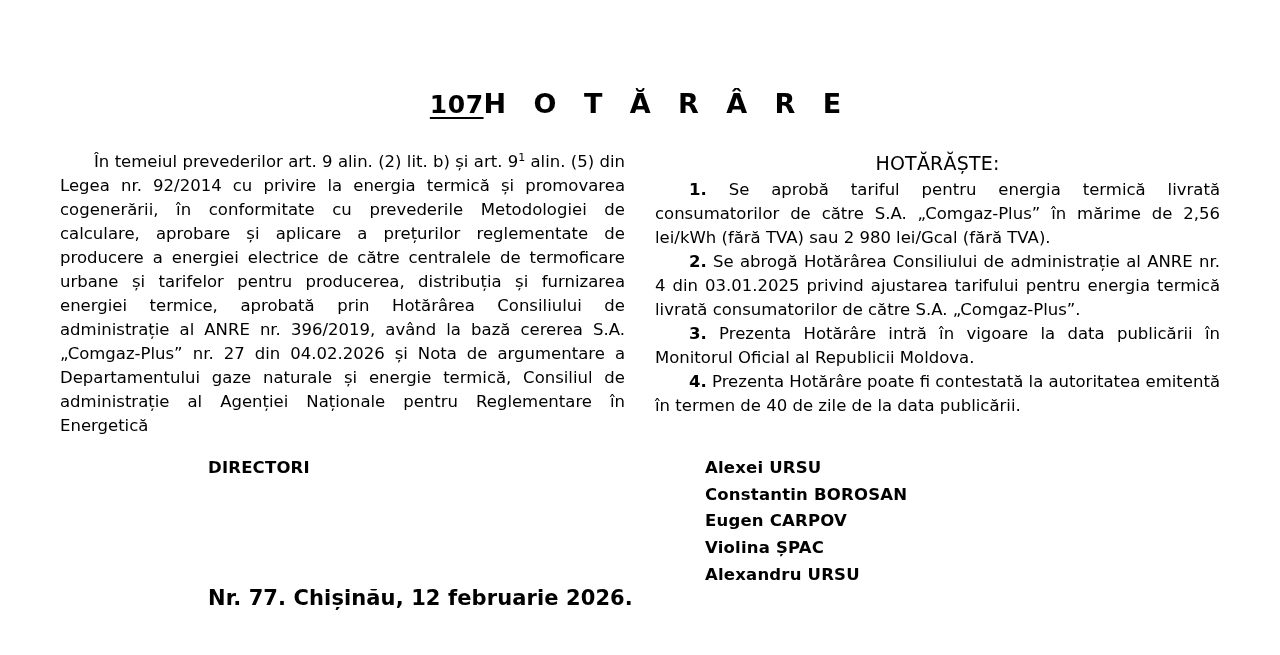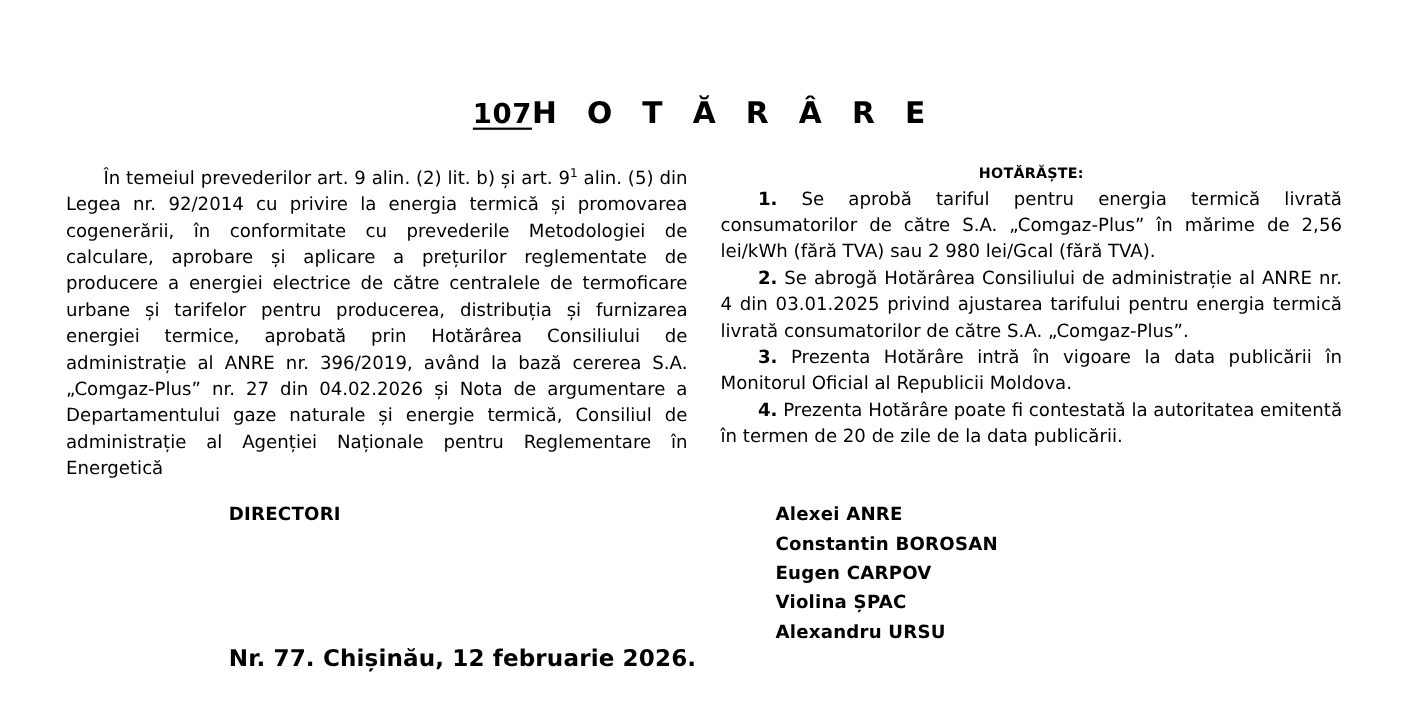--- a/index.html
+++ b/index.html
@@ -74,22 +74,22 @@
     text-justify: inter-word;
   }
   .col p {
     margin: 0;
   }
   .indent {
     text-indent: 34px;
   }
   .center-bold {
     text-align: center;
-    font-weight: bold;
-    font-size: 13px;
+    font-weight: normal;
+    font-size: 19px;
     letter-spacing: 0.2px;
     margin-bottom: 2px;
   }
   .item-num {
     font-weight: bold;
   }
   sup {
     font-size: 11px;
     vertical-align: super;
     line-height: 0;
@@ -154,31 +154,31 @@
 
     <div class="col">
       <p class="indent"><span>În temeiul prevederilor art. 9 alin. (2) lit. b) și art. 9</span><sup>1</sup><span> alin. (5) din Legea nr. 92/2014 cu privire la energia termică și promovarea cogenerării, în conformitate cu prevederile Metodologiei de calculare, aprobare și aplicare a prețurilor reglementate de producere a energiei electrice de către centralele de termoficare urbane și tarifelor pentru producerea, distribuția și furnizarea energiei termice, aprobată prin Hotărârea Consiliului de administrație al ANRE nr. 396/2019, având la bază cererea S.A. „Comgaz-Plus” nr. 27 din 04.02.2026 și Nota de argumentare a Departamentului gaze naturale și energie termică, Consiliul de administrație al Agenției Naționale pentru Reglementare în Energetică</span></p>
     </div>
 
     <div class="col">
       <p class="center-bold">HOTĂRĂȘTE:</p>
       <p class="indent"><span class="item-num">1.</span><span> Se aprobă tariful pentru energia termică livrată consumatorilor de către S.A. „Comgaz-Plus” în mărime de 2,56 lei/kWh (fără TVA) sau 2 980 lei/Gcal (fără TVA).</span></p>
       <p class="indent"><span class="item-num">2.</span><span> Se abrogă Hotărârea Consiliului de administrație al ANRE nr. 4 din 03.01.2025 privind ajustarea tarifului pentru energia termică livrată consumatorilor de către S.A. „Comgaz-Plus”.</span></p>
       <p class="indent"><span class="item-num">3.</span><span> Prezenta Hotărâre intră în vigoare la data publicării în Monitorul Oficial al Republicii Moldova.</span></p>
-      <p class="indent"><span class="item-num">4.</span><span> Prezenta Hotărâre poate fi contestată la autoritatea emitentă în termen de 20 de zile de la data publicării.</span></p>
+      <p class="indent"><span class="item-num">4.</span><span> Prezenta Hotărâre poate fi contestată la autoritatea emitentă în termen de 40 de zile de la data publicării.</span></p>
     </div>
 
   </div>
 
   <div class="signatures">
     <div class="sig-left">
       <div class="sig-line">DIRECTORI</div>
     </div>
     <div class="sig-right">
-      <div class="sig-line">Alexei ANRE</div>
+      <div class="sig-line">Alexei URSU</div>
       <div class="sig-line">Constantin BOROSAN</div>
       <div class="sig-line">Eugen CARPOV</div>
       <div class="sig-line">Violina ȘPAC</div>
       <div class="sig-line">Alexandru URSU</div>
     </div>
   </div>
 
   <div class="doc-footer">
     <div class="footer-text">Nr. 77. Chișinău, 12 februarie 2026.</div>
   </div>

